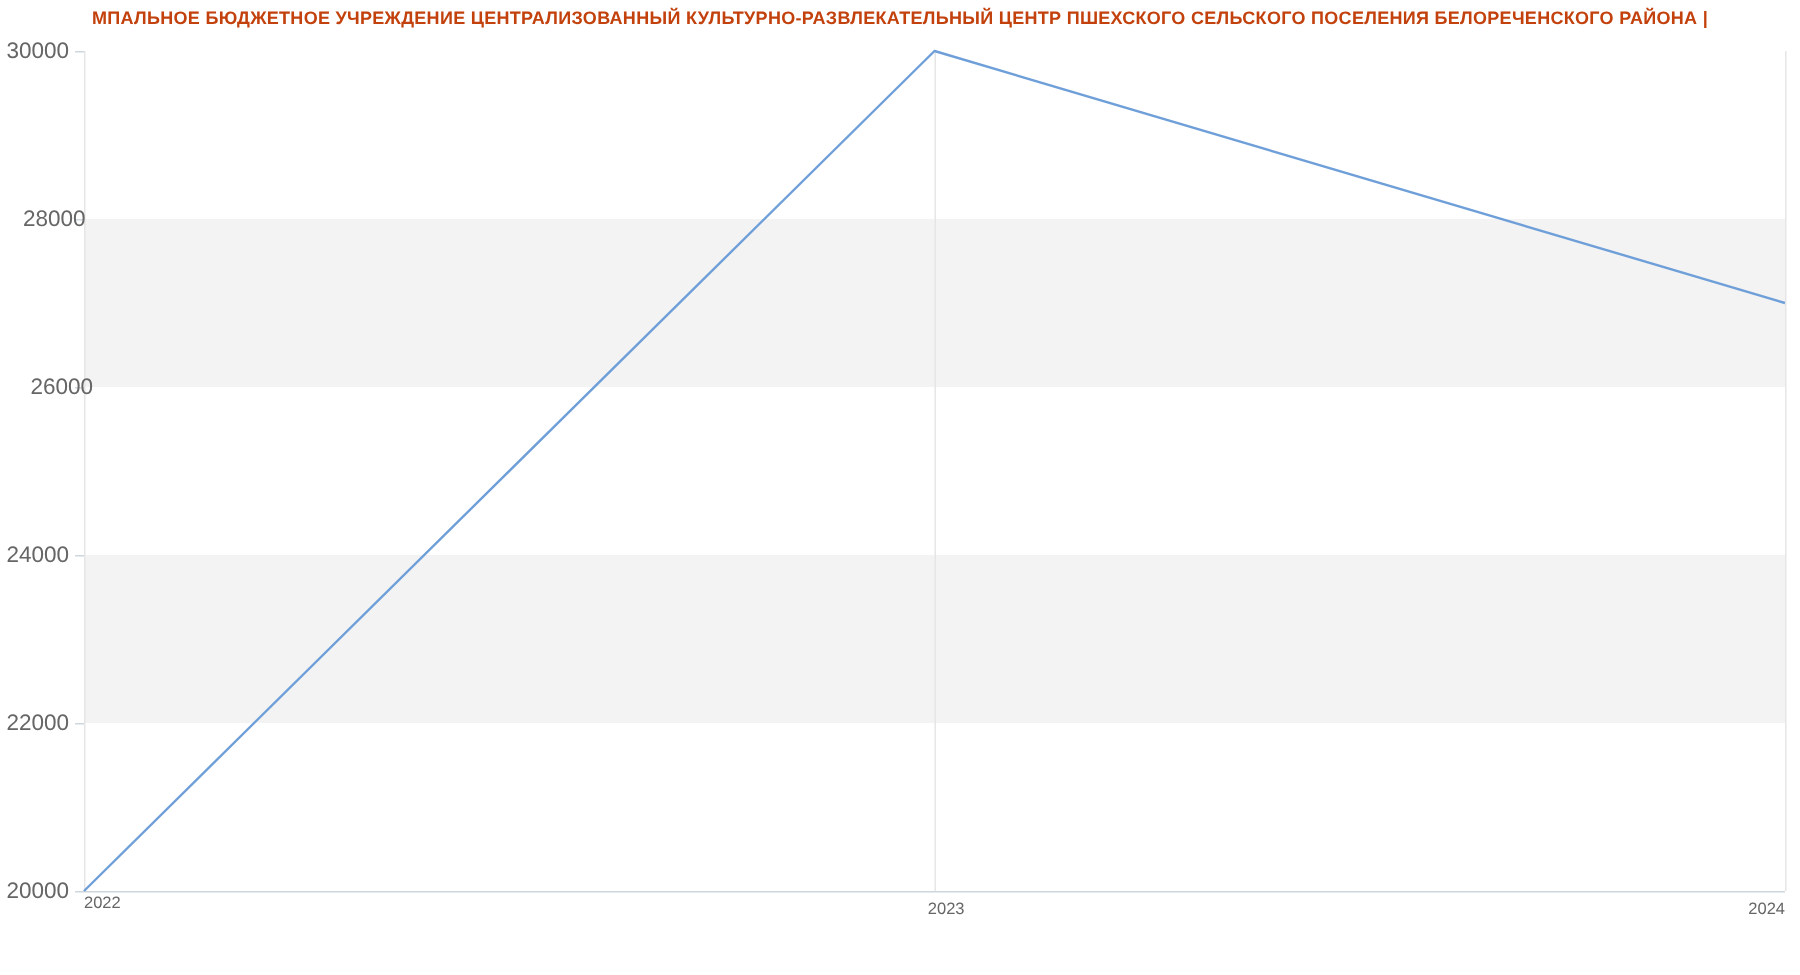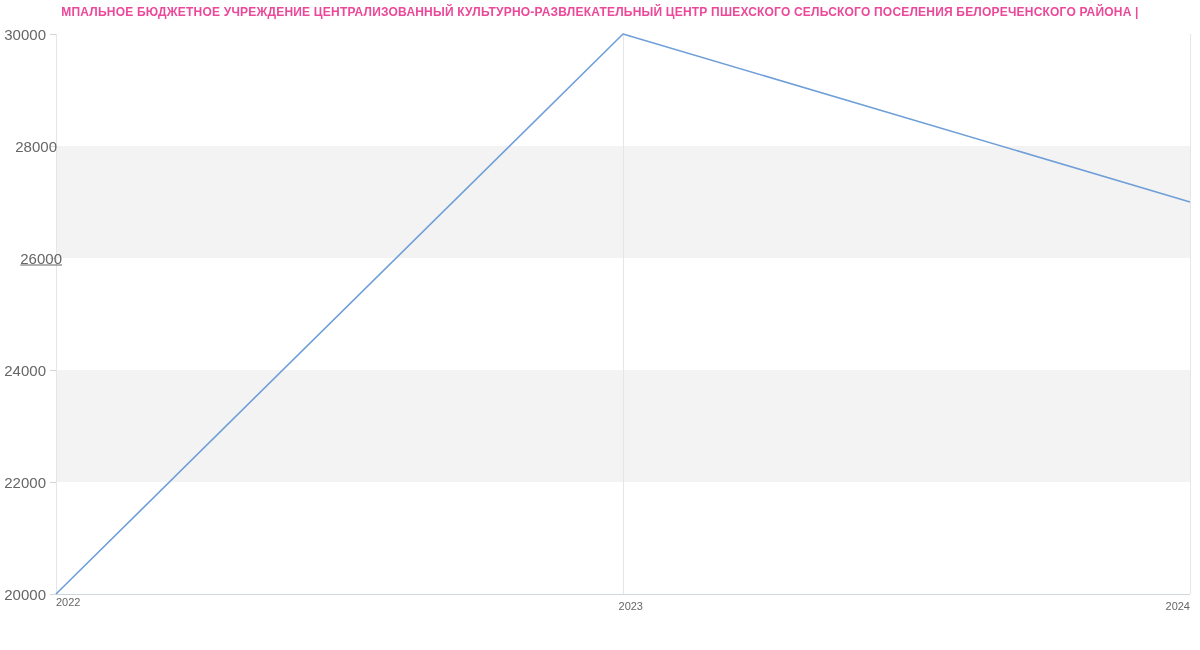--- a/index.html
+++ b/index.html
@@ -10,21 +10,21 @@
     font-family: "Segoe UI", Arial, Helvetica, sans-serif;
     color: #333;
     overflow: hidden;
   }
   .title {
     width: 1200px;
     height: 24px;
     line-height: 24px;
     font-size: 12px;
     font-weight: 600;
-    color: #ec4899;
+    color: #c2410c;
     text-align: center;
     white-space: nowrap;
     overflow: hidden;
     letter-spacing: 0.2px;
   }
   .chart {
     position: absolute;
     left: 0; top: 24px;
     width: 1200px; height: 610px;
   }
@@ -87,21 +87,21 @@
       </svg>
     </div>
   <div id="yticks">
       <div class="ytick" style="left: 50px; top: 570px; width: 6px;"></div>
       <div class="ytick-label" style="left: 0px; width: 46px; top: 570px;">20000</div>
       <div class="ytick" style="left: 50px; top: 458px; width: 6px;"></div>
       <div class="ytick-label" style="left: 0px; width: 46px; top: 458px;">22000</div>
       <div class="ytick" style="left: 50px; top: 346px; width: 6px;"></div>
       <div class="ytick-label" style="left: 0px; width: 46px; top: 346px;">24000</div>
       <div class="ytick" style="left: 50px; top: 234px; width: 6px;"></div>
-      <div class="ytick-label" style="left: 0px; width: 62px; top: 234px; text-decoration: underline;">26000</div>
+      <div class="ytick-label" style="left: 0px; width: 62px; top: 234px;">26000</div>
       <div class="ytick" style="left: 50px; top: 122px; width: 6px;"></div>
       <div class="ytick-label" style="left: 0px; width: 57px; top: 122px;">28000</div>
       <div class="ytick" style="left: 50px; top: 10px; width: 6px;"></div>
       <div class="ytick-label" style="left: 0px; width: 46px; top: 10px;">30000</div>
     </div>
   <div id="xticks">
       <div class="xtick-label" style="top: 572px; left: 56px; text-align: right;">2022</div>
       <div class="xtick-label" style="top: 576px; left: 603px; width: 40px; text-align: right;">2023</div>
       <div class="xtick-label" style="top: 576px; left: 1150px; width: 40px; text-align: right;">2024</div>
     </div>

